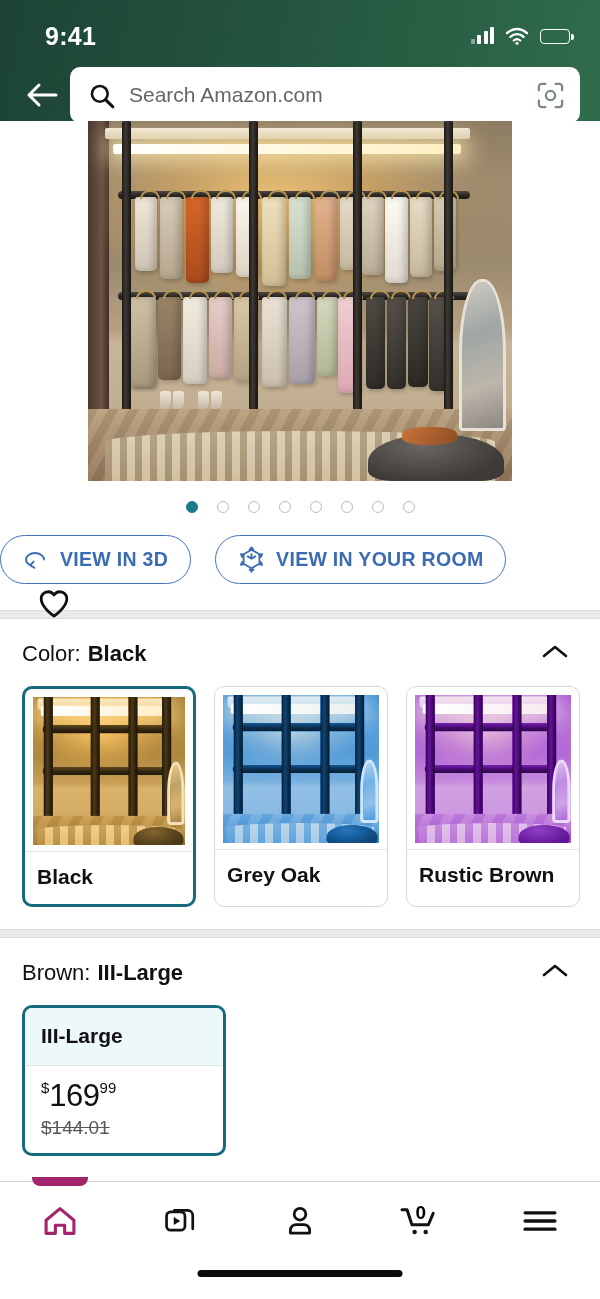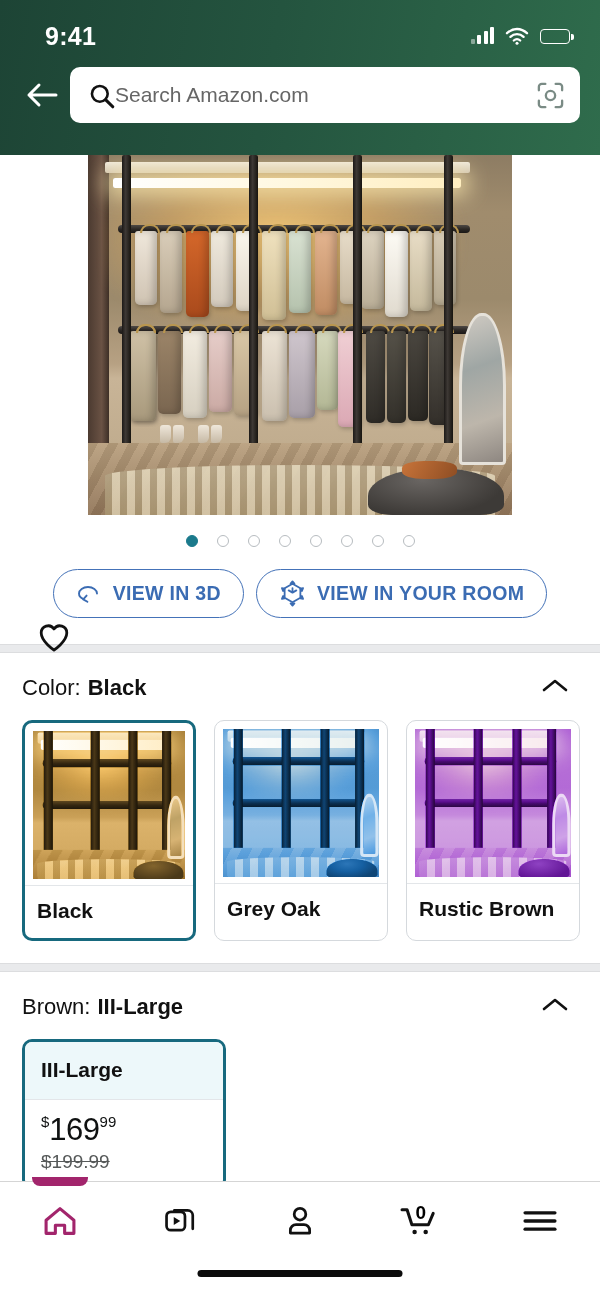--- a/index.html
+++ b/index.html
@@ -5,21 +5,21 @@
   * { margin:0; padding:0; box-sizing:border-box; }
   html, body {
     width:600px; height:1299px;
     font-family:"Liberation Sans", sans-serif;
     background:#ffffff; overflow:hidden;
   }
   #screen { position:relative; width:600px; height:1299px; background:#fff; }
 
   
   .header {
-    position:relative; width:600px; height:155px;
+    position:relative; width:600px; height:121px;
     background:linear-gradient(100deg,#1d4435 0%,#24543f 45%,#2f6c4c 100%);
   }
   .statusbar {
     display:flex; align-items:center; justify-content:space-between;
     padding:20px 30px 0 45px; height:52px;
   }
   .status-time {
     color:#fff; font-size:25px; font-weight:bold; letter-spacing:.3px;
   }
   .status-right { display:flex; align-items:center; gap:11px; }
@@ -39,21 +39,21 @@
     width:2.5px; height:6px; background:#fff; border-radius:0 2px 2px 0;
   }
 
   .searchrow { display:flex; align-items:center; padding:0 20px 0 14px; height:86px; }
   .backbtn {
     width:56px; height:56px; display:flex; align-items:center; justify-content:center;
     flex:0 0 56px; cursor:pointer;
   }
   .searchbox {
     flex:1; height:56px; background:#fff; border-radius:10px;
-    display:flex; align-items:center; padding:0 14px 0 18px; 
+    display:flex; align-items:center; padding:0 14px 0 18px; gap:14px;
   }
   .search-ph { flex:1; font-size:21px; color:#666; }
 
   
   .gallery { position:relative; height:365px; background:#fff; }
   .heart { position:absolute; left:38px; top:468px; cursor:pointer; }
   .prodimg {
     position:absolute; left:88px; top:0px; width:424px; height:360px;
     overflow:hidden; background:#6d6056;
   }
@@ -139,21 +139,21 @@
   }
   .column {
     position:absolute; left:0; top:0; bottom:0; width:5%;
     background:linear-gradient(90deg,#4b3a30,#6a5244 65%,#3d2f26);
   }
 
   
   .dots { display:flex; justify-content:center; gap:19px; padding-top:15px; }
   .dot { width:12px; height:12px; border-radius:50%; border:1.6px solid #b7bcc0; background:#fff; cursor:pointer; }
   .dot.on { background:#1b7a8c; border-color:#1b7a8c; }
-  .arrow-row { display:flex; justify-content:center; gap:12px; padding-top:22px; }
+  .arrow-row { display:flex; justify-content:flex-start; gap:24px; padding-top:22px; }
   .arbtn {
     display:flex; align-items:center; gap:11px;
     border:1.6px solid #4472b8; border-radius:28px;
     padding:0 22px; height:49px; color:#3b6cb3; cursor:pointer;
     font-size:19.5px; font-weight:600; letter-spacing:.3px; background:#fff;
     white-space:nowrap;
   }
 
   .divider { height:9px; background:#e9eaec; border-top:1px solid #dcdddf; border-bottom:1px solid #dcdddf; }
 
@@ -535,21 +535,21 @@
     </div>
 
     <div class="sizes">
 
       <div class="sizecard sel">
         <div class="szname">III-Large</div>
         <div class="szprice">
           <div class="pr">
             <span class="sym">$</span><span class="whole">169</span><span class="frac">99</span>
           </div>
-          <div class="was">$199.99</div>
+          <div class="was">$144.01</div>
         </div>
       </div>
     </div>
   </div>
 
   <div class="bottomnav">
     <div class="navrow">
 
       <div class="navitem">
         <span class="ind"></span>

